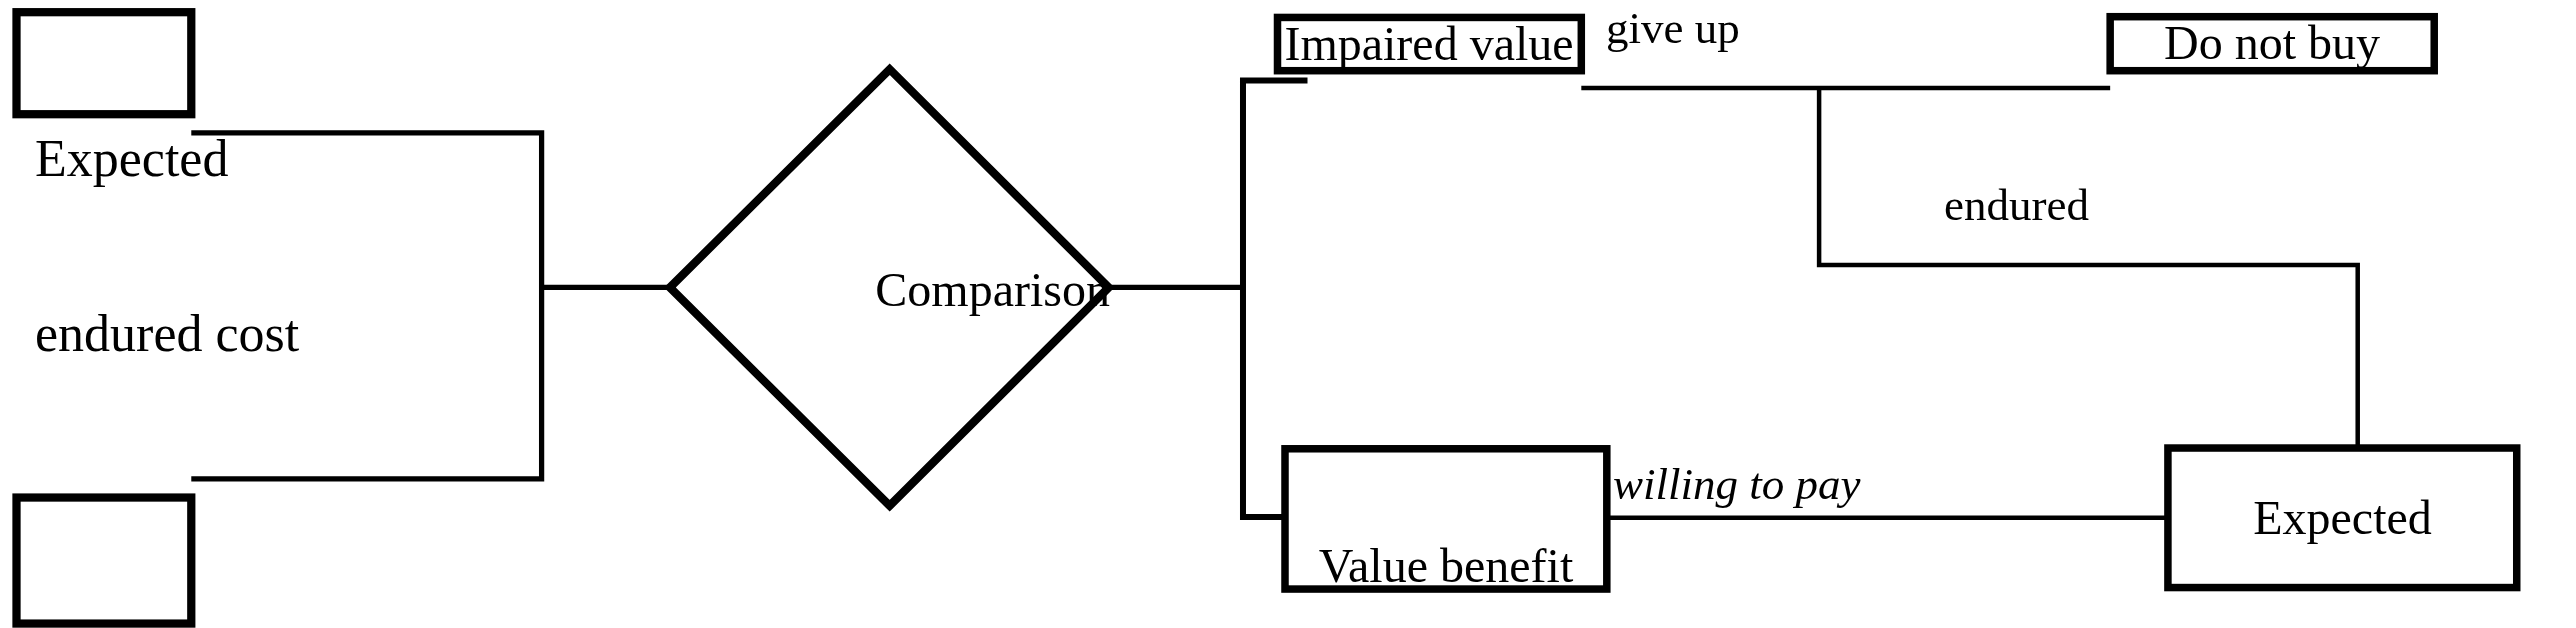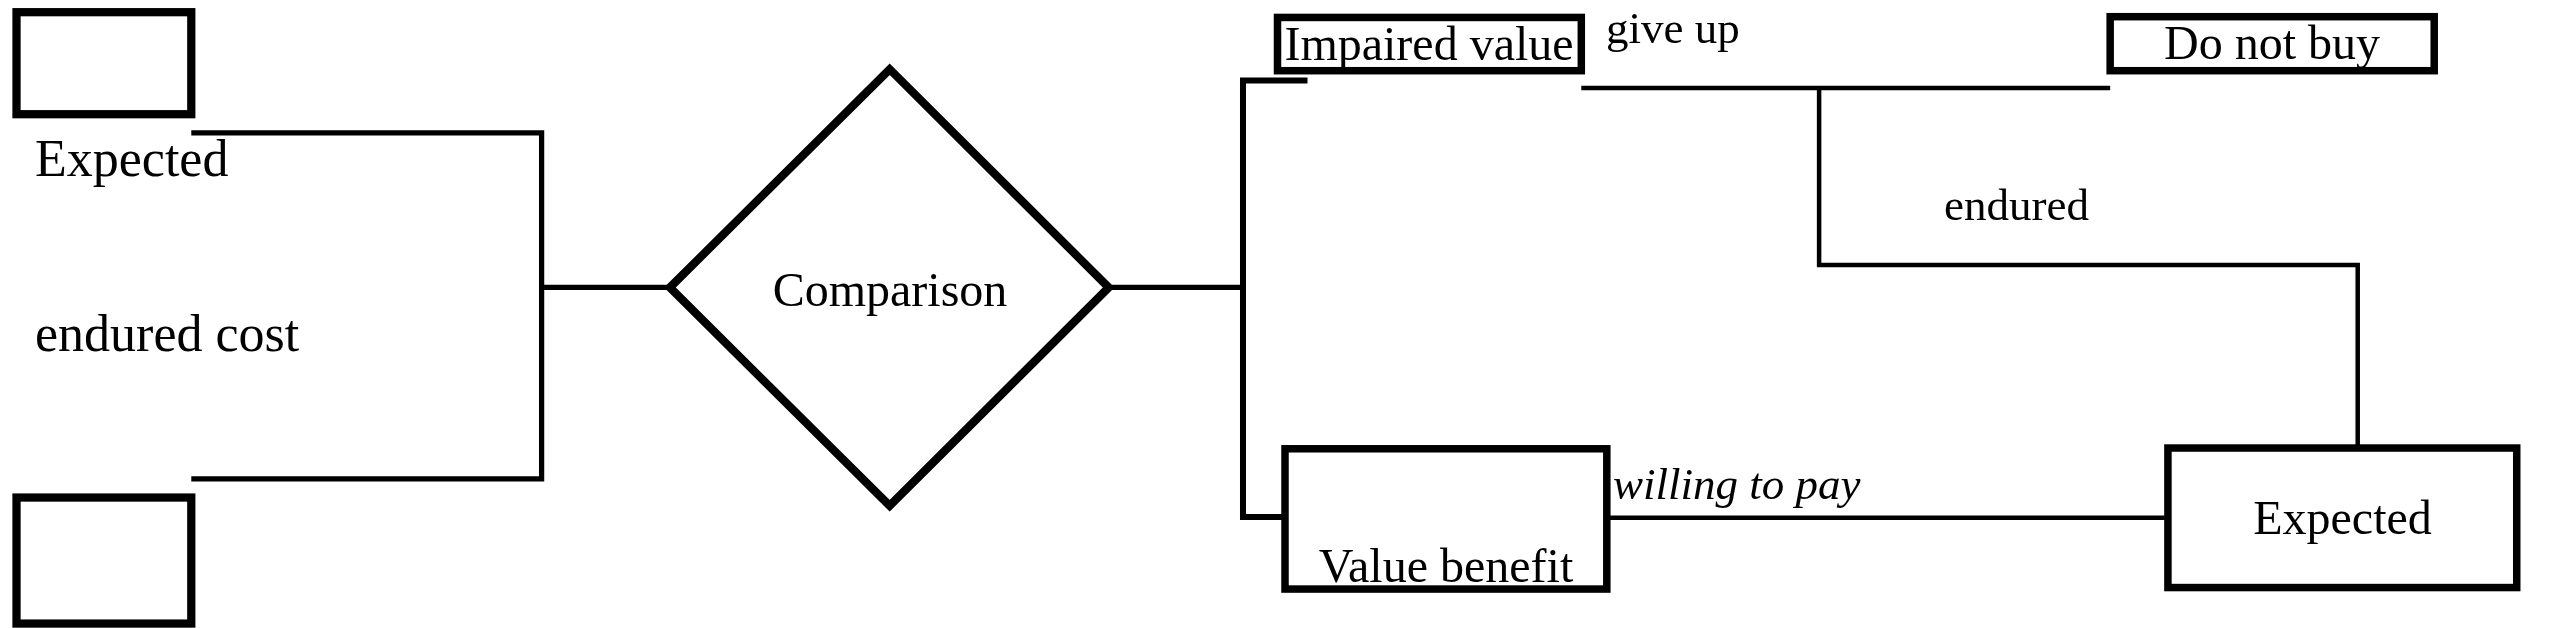--- a/index.html
+++ b/index.html
@@ -89,21 +89,21 @@
   <div class="node-label two-line" style="left:35px; top:13.5px; width:165px;">
     <div>Expected</div>
     <div>endured cost</div>
   </div>
 
   <div class="node-label two-line" style="left:35px; top:509px; width:165px;">
     <div>Actual</div>
     
   </div>
 
-  <div class="node-label" style="left:670px; top:263px; width:440px; text-align:center;">Comparison</div>
+  <div class="node-label" style="left:670px; top:263px; width:440px; text-align:right;">Comparison</div>
 
   <div class="node-label" style="left:1277px; top:16.5px; width:304px; text-align:center;">Impaired value</div>
 
   <div class="node-label" style="left:1285px; top:493px; width:322px; text-align:center;margin-top:46px;">Value benefit</div>
 
   <div class="node-label" style="left:2110px; top:15.8px; width:324px; text-align:center;">Do not buy</div>
 
   <div class="node-label" style="left:2168px; top:491px; width:349px; text-align:center;">Expected</div>
 
   <div class="edge-label" style="left:1606px; top:3px;">give up</div>

